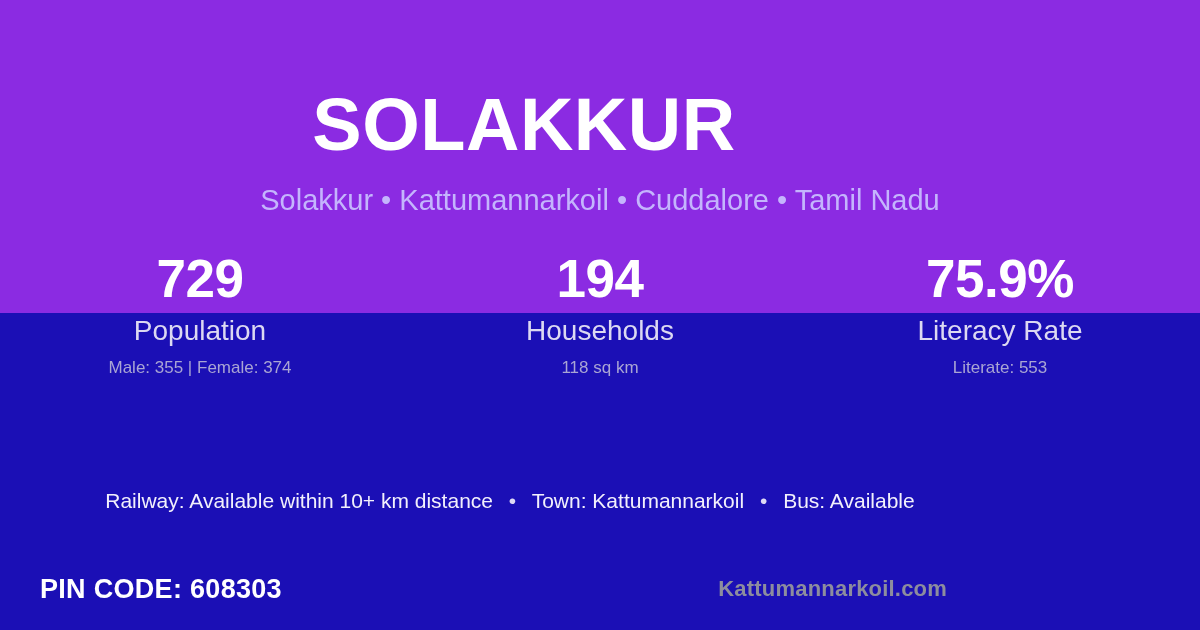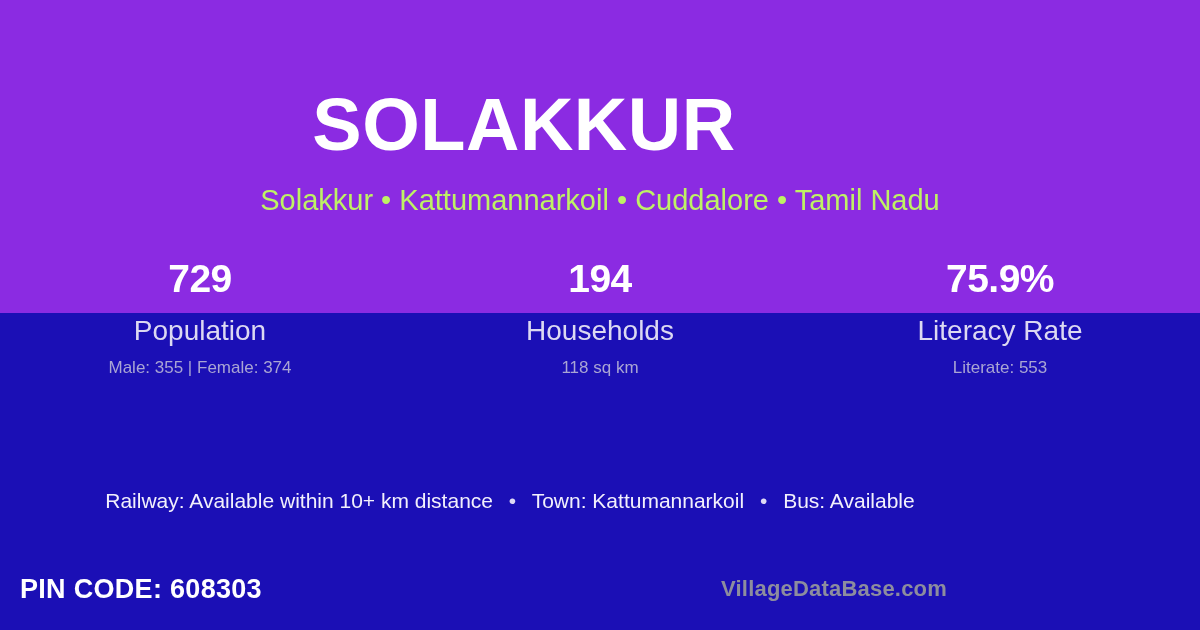--- a/index.html
+++ b/index.html
@@ -53,40 +53,40 @@
   
   .village-breadcrumb {
     position: absolute;
     top: 180px;
     left: 0;
     width: 1200px;
     text-align: center;
     font-size: 29px;
     line-height: 40px;
     font-weight: 400;
-    color: #bef264;
+    color: #c4b5fd;
     white-space: nowrap;
   }
 
   
   .stats-row {
     position: absolute;
     top: 245px;
     left: 0;
     width: 1200px;
     display: flex;
   }
 
   .stat-col {
     flex: 1 1 33.3333%;
     text-align: center;
   }
 
   .stat-value {
-    font-size: 39px;
+    font-size: 53px;
     line-height: 68px;
     font-weight: 700;
     color: #ffffff;
     letter-spacing: -0.5px;
   }
 
   .stat-label {
     font-size: 28px;
     line-height: 32px;
     font-weight: 400;
@@ -124,21 +124,21 @@
   
   .footer {
     position: absolute;
     bottom: 0;
     left: 0;
     width: 975px;
     height: 72px;
     display: flex;
     align-items: center;
     justify-content: space-between;
-    padding: 0 28px 10px 20px;
+    padding: 0 28px 10px 40px;
   }
 
   .pin-code {
     font-size: 27px;
     line-height: 34px;
     font-weight: 700;
     color: #ffffff;
     letter-spacing: 0.3px;
   }
 
@@ -186,16 +186,16 @@
   <div class="facts-row">
     <span>Railway: Available within 10+ km distance</span>
     <span class="fact-sep">•</span>
     <span>Town: Kattumannarkoil</span>
     <span class="fact-sep">•</span>
     <span>Bus: Available</span>
   </div>
 
   <div class="footer">
     <div class="pin-code">PIN CODE: 608303</div>
-    <div class="brand">VillageDataBase.com</div>
+    <div class="brand">Kattumannarkoil.com</div>
   </div>
 
 </div>
 
 </body></html>

